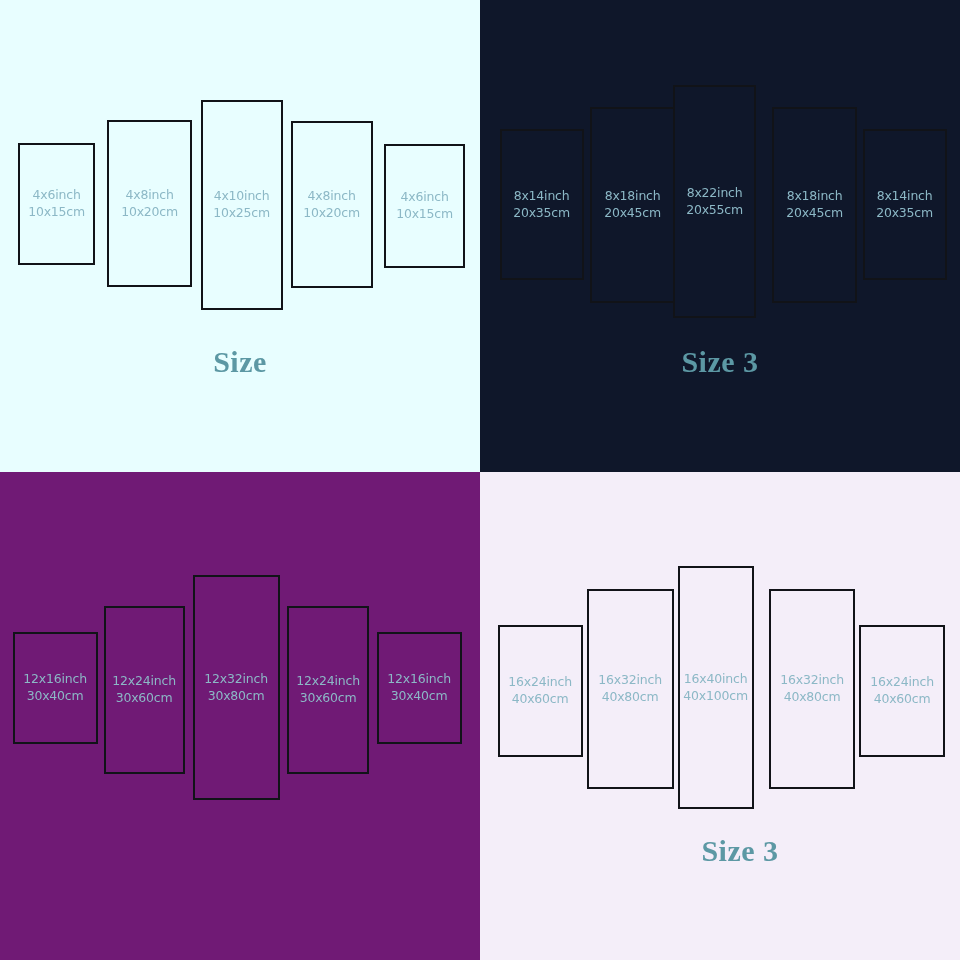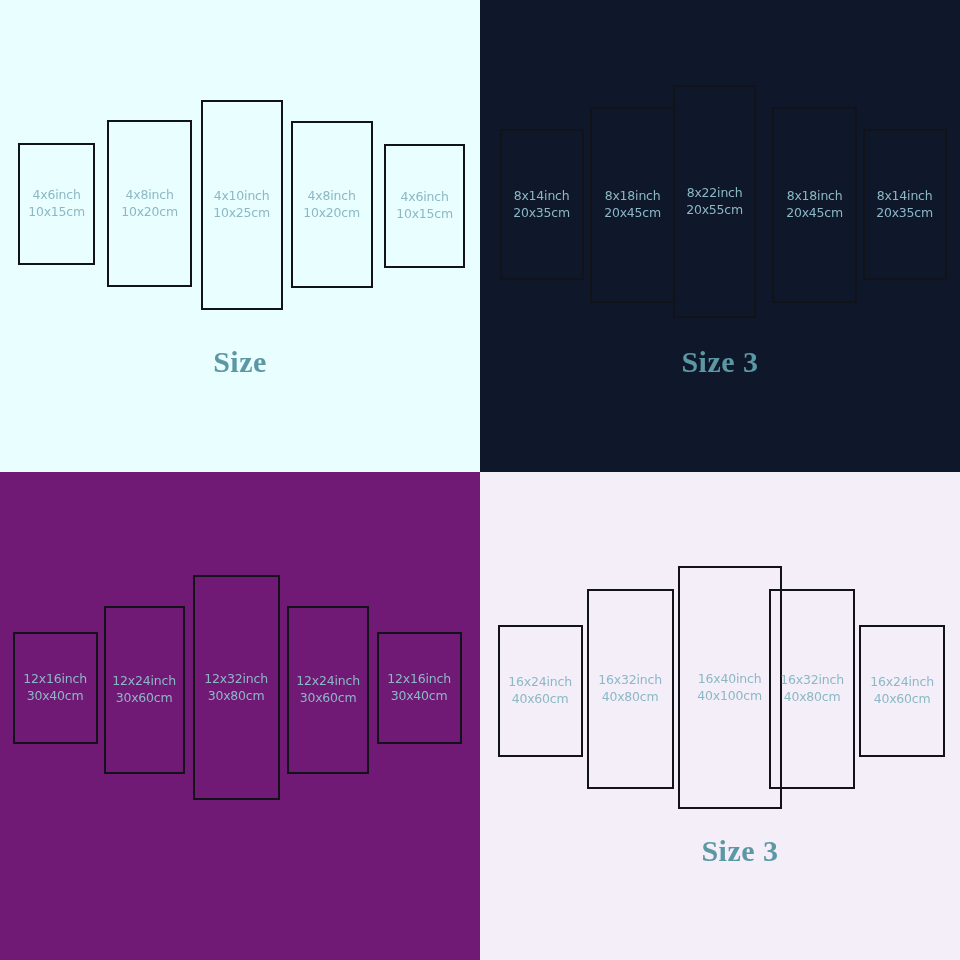--- a/index.html
+++ b/index.html
@@ -173,21 +173,21 @@
             <span class="dim-in">16x24inch</span>
             <span class="dim-cm">40x60cm</span>
           </div>
         </div>
         <div class="panel" style="left: 107px; top: 117px; width: 87px; height: 200px; border-color: rgb(17, 19, 24);">
           <div class="panel-label" style="color: rgb(140, 184, 198);">
             <span class="dim-in">16x32inch</span>
             <span class="dim-cm">40x80cm</span>
           </div>
         </div>
-        <div class="panel" style="left: 198px; top: 94px; width: 104px; height: 243px; border-color: rgb(17, 19, 24);">
+        <div class="panel" style="left: 198px; top: 94px; width: 76px; height: 243px; border-color: rgb(17, 19, 24);">
           <div class="panel-label" style="color: rgb(140, 184, 198);">
             <span class="dim-in">16x40inch</span>
             <span class="dim-cm">40x100cm</span>
           </div>
         </div>
         <div class="panel" style="left: 289px; top: 117px; width: 86px; height: 200px; border-color: rgb(17, 19, 24);">
           <div class="panel-label" style="color: rgb(140, 184, 198);">
             <span class="dim-in">16x32inch</span>
             <span class="dim-cm">40x80cm</span>
           </div>

